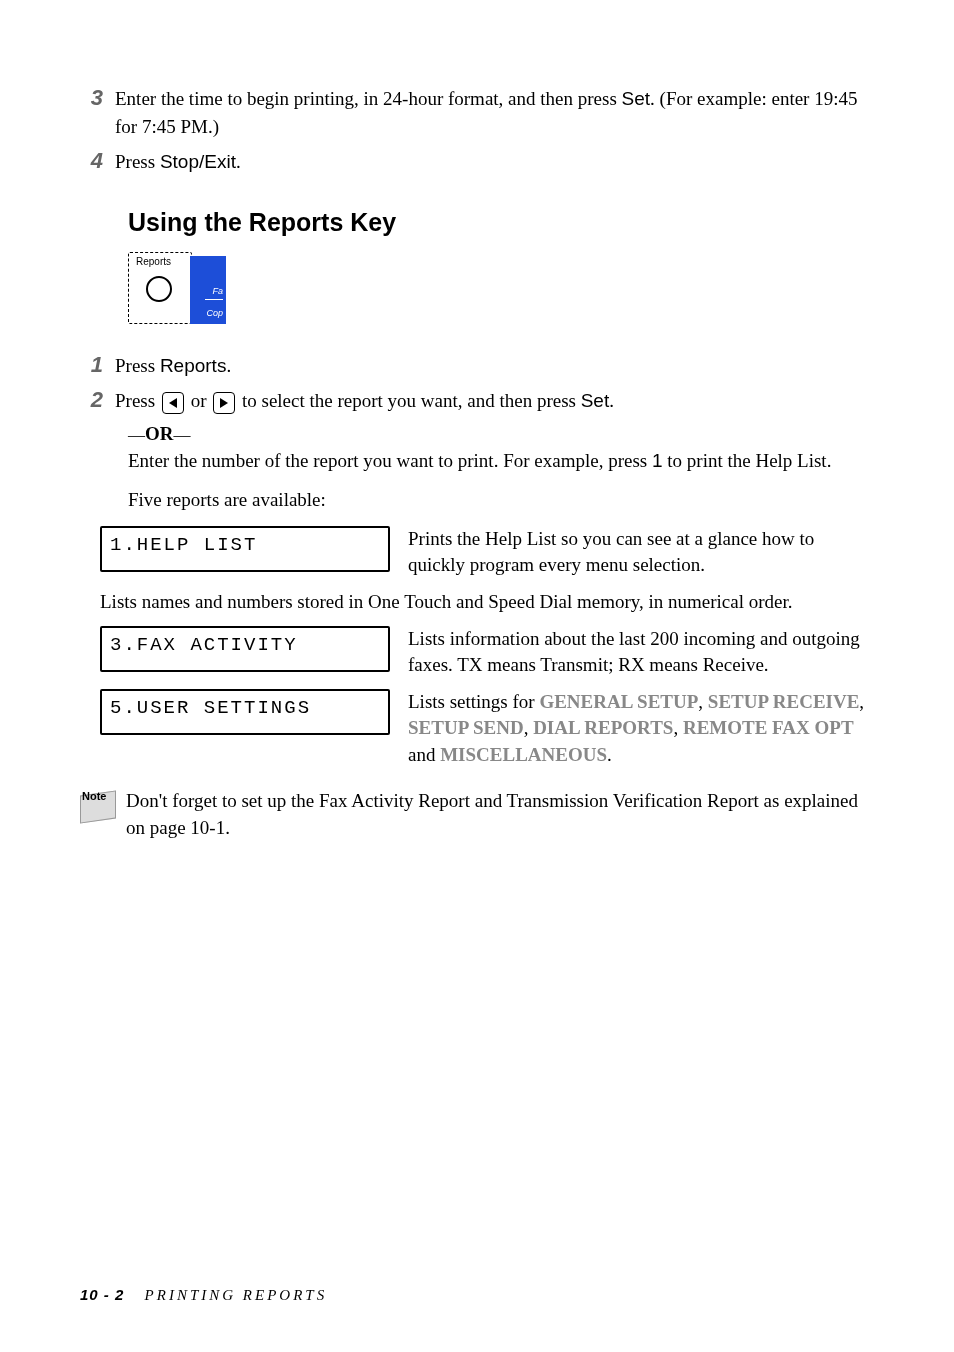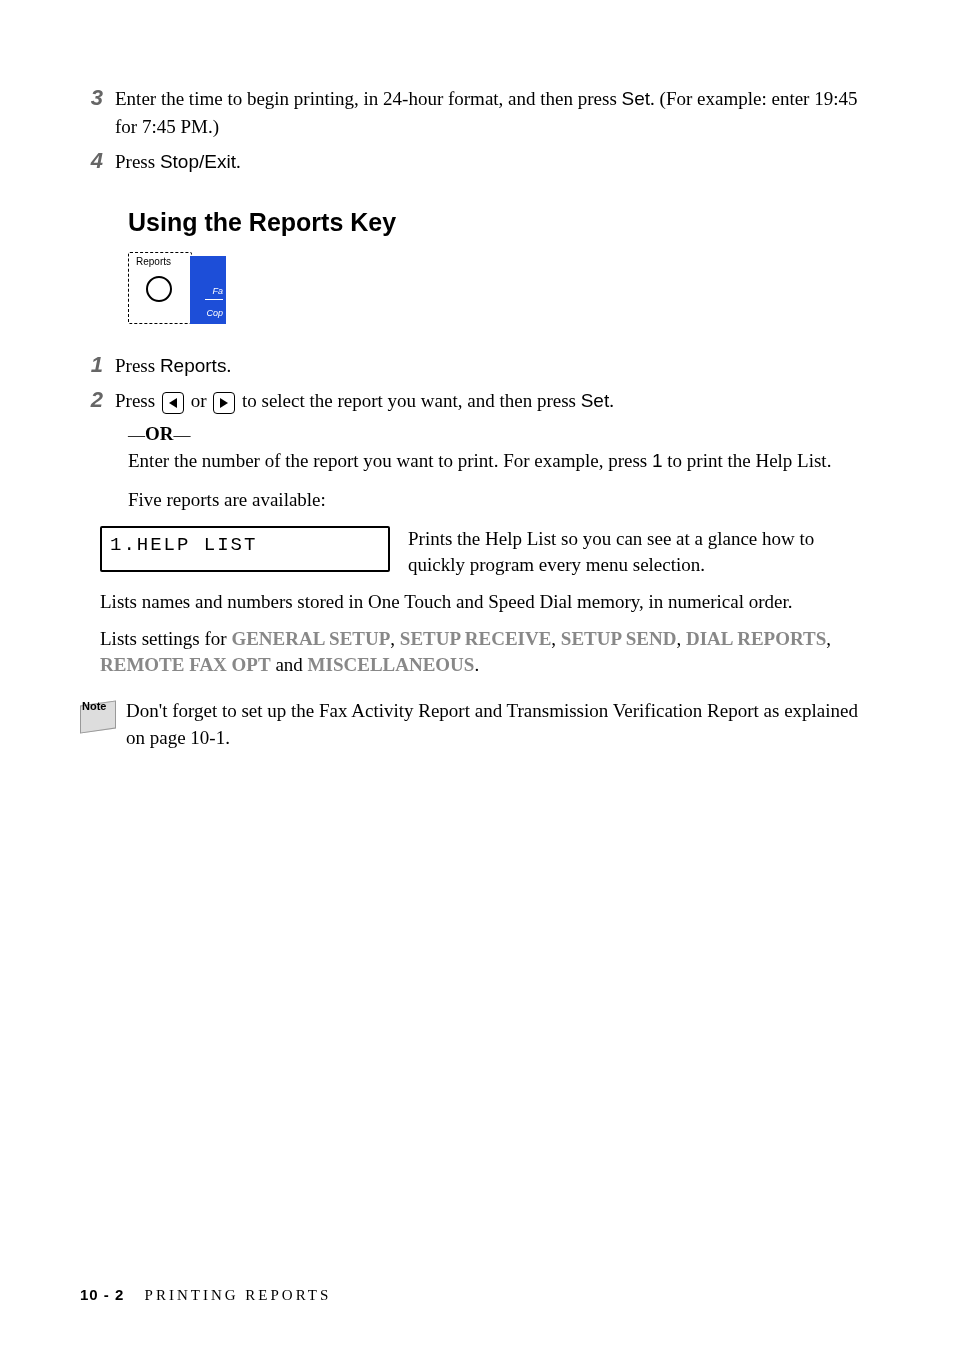--- a/index.html
+++ b/index.html
@@ -212,20 +212,21 @@
       line-height: 1.45;
       flex: 1;
     }
     .footer {
       position: absolute;
       bottom: 48px;
       left: 80px;
       font-family: 'Times New Roman', Times, serif;
       font-size: 15px;
       letter-spacing: 3px;
+      font-style: italic;
     }
     .footer-bold {
       font-family: Arial, Helvetica, sans-serif;
       font-weight: bold;
       letter-spacing: 1px;
     }
   </style>
 </head>
 <body>
 
@@ -287,23 +288,28 @@
 
   <div class="report-row">
     <div class="lcd-box">1.HELP LIST</div>
     <div class="report-desc">Prints the Help List so you can see at a glance how to quickly program every menu selection.</div>
   </div>
 
   <div class="report-row">
     <div class="report-desc">Lists names and numbers stored in One Touch and Speed Dial memory, in numerical order.</div>
   </div>
 
-
-
   <div class="report-row">
+    <div class="lcd-box">3.FAX ACTIVITY</div>
+    <div class="report-desc">Lists information about the last 200 incoming and outgoing faxes. TX means Transmit; RX means Receive.</div>
+  </div>
+
+
+  <div class="report-row">
+    <div class="lcd-box">5.USER SETTINGS</div>
     <div class="report-desc">
       <span>Lists settings for </span><span class="gray-caps">GENERAL SETUP</span><span>, </span><span class="gray-caps">SETUP RECEIVE</span><span>, </span><span class="gray-caps">SETUP SEND</span><span>, </span><span class="gray-caps">DIAL REPORTS</span><span>, </span><span class="gray-caps">REMOTE FAX OPT</span><span> and </span><span class="gray-caps">MISCELLANEOUS</span><span>.</span>
     </div>
   </div>
 
 </div>
 
 <div class="note-row">
   <div class="note-icon">
     <div class="note-fold"></div>

